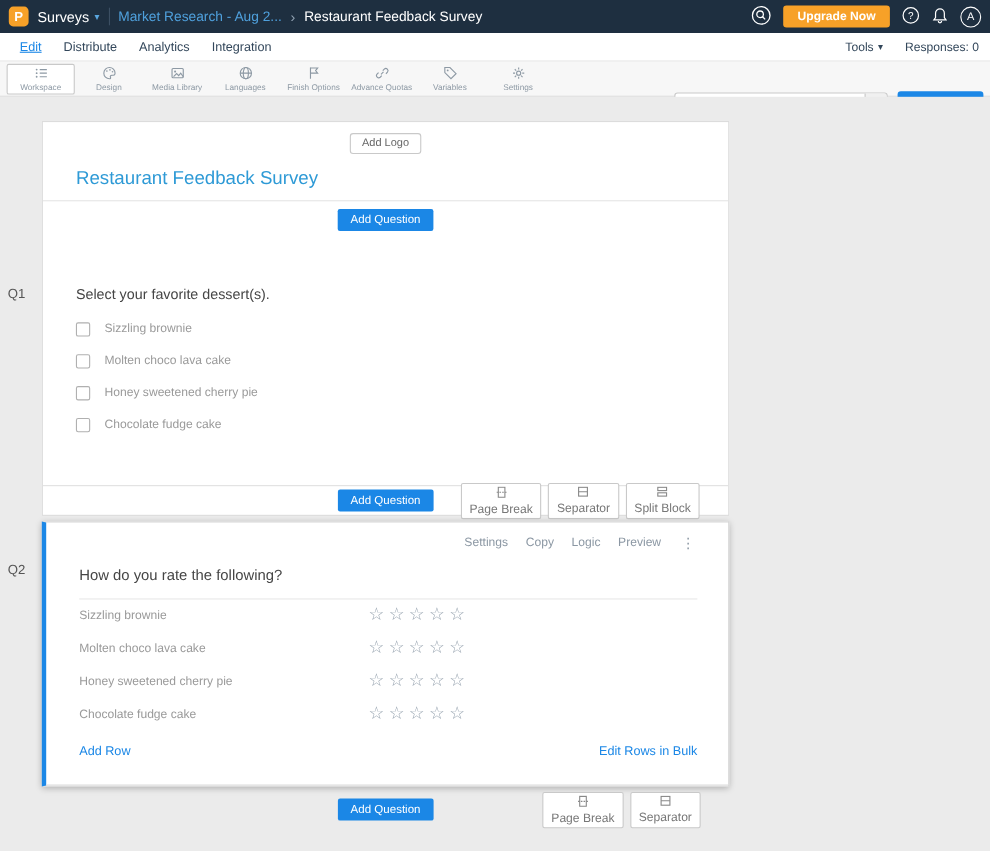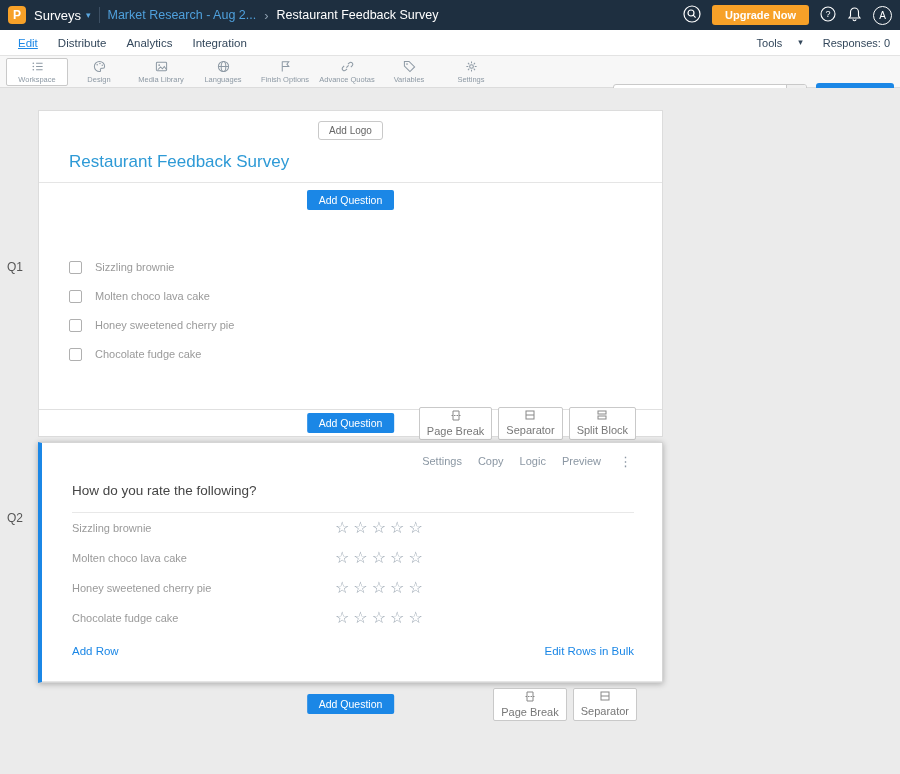--- a/index.html
+++ b/index.html
@@ -19,21 +19,21 @@
   .topbar-right { margin-left: auto; display: flex; align-items: center; gap: 11px; }
   .icon-btn { background: none; border: none; cursor: pointer; display: flex; align-items: center; }
   .upgrade-btn { background: #f7a128; color: #fff; border: none; border-radius: 3px; font-size: 11px; font-weight: bold; padding: 4px 13px; cursor: pointer; font-family: inherit; }
   .avatar { width: 19px; height: 19px; border-radius: 50%; border: 1px solid #fff; color: #fff; font-size: 10px; display: flex; align-items: center; justify-content: center; cursor: pointer; background: transparent; }
 
   
   .menubar { height: 26px; background: #fff; border-bottom: 1px solid #e3e3e3; display: flex; align-items: center; padding: 0 8px; font-size: 11.5px; }
   .menu-tab { padding: 0 10px; color: #33475b; cursor: pointer; height: 100%; display: flex; align-items: center; }
   .menu-tab.active { color: #1b87e6; text-decoration: underline; }
   .menubar-right { margin-left: auto; display: flex; align-items: center; gap: 20px; padding-right: 2px; }
-  .tools-dd { display: flex; align-items: center; gap: 16px; color: #33475b; cursor: pointer; font-size: 11px; }
+  .tools-dd { display: flex; align-items: center; gap: 4px; color: #33475b; cursor: pointer; font-size: 11px; }
   .tools-dd .caret { color: #33475b; }
   .responses { color: #33475b; font-size: 11px; cursor: pointer; }
 
   
   .toolbar { height: 32px; background: #f7f7f7; border-bottom: 1px solid #dcdcdc; display: flex; align-items: center; padding: 0 6px; }
   .tool-item { width: 62px; height: 30px; display: flex; flex-direction: column; align-items: center; justify-content: center; gap: 2px; color: #8d99a4; font-size: 7.5px; cursor: pointer; }
   .tool-item svg { width: 13px; height: 13px; display: block; }
   .tool-item.active { background: #fff; border: 1px solid #c9c9c9; border-radius: 2px; height: 28px; }
   .toolbar-right { margin-left: auto; display: flex; align-items: center; gap: 9px; margin-top: 45px; }
   .saved-status { font-style: italic; color: #999; font-size: 10.5px; }
@@ -263,20 +263,21 @@
 
     <section class="card">
       <div class="card-header">
         <button class="add-logo-btn">Add Logo</button>
         <h1 class="survey-title">Restaurant Feedback Survey</h1>
       </div>
 
       <button class="add-q-btn section-top-btn">Add Question</button>
 
       <div class="q1-block">
+        <div class="q-text">Select your favorite dessert(s).</div>
         <div class="option-row">
           <span class="checkbox"></span>
           <span class="option-label">Sizzling brownie</span>
         </div>
         <div class="option-row">
           <span class="checkbox"></span>
           <span class="option-label">Molten choco lava cake</span>
         </div>
         <div class="option-row">
           <span class="checkbox"></span>

